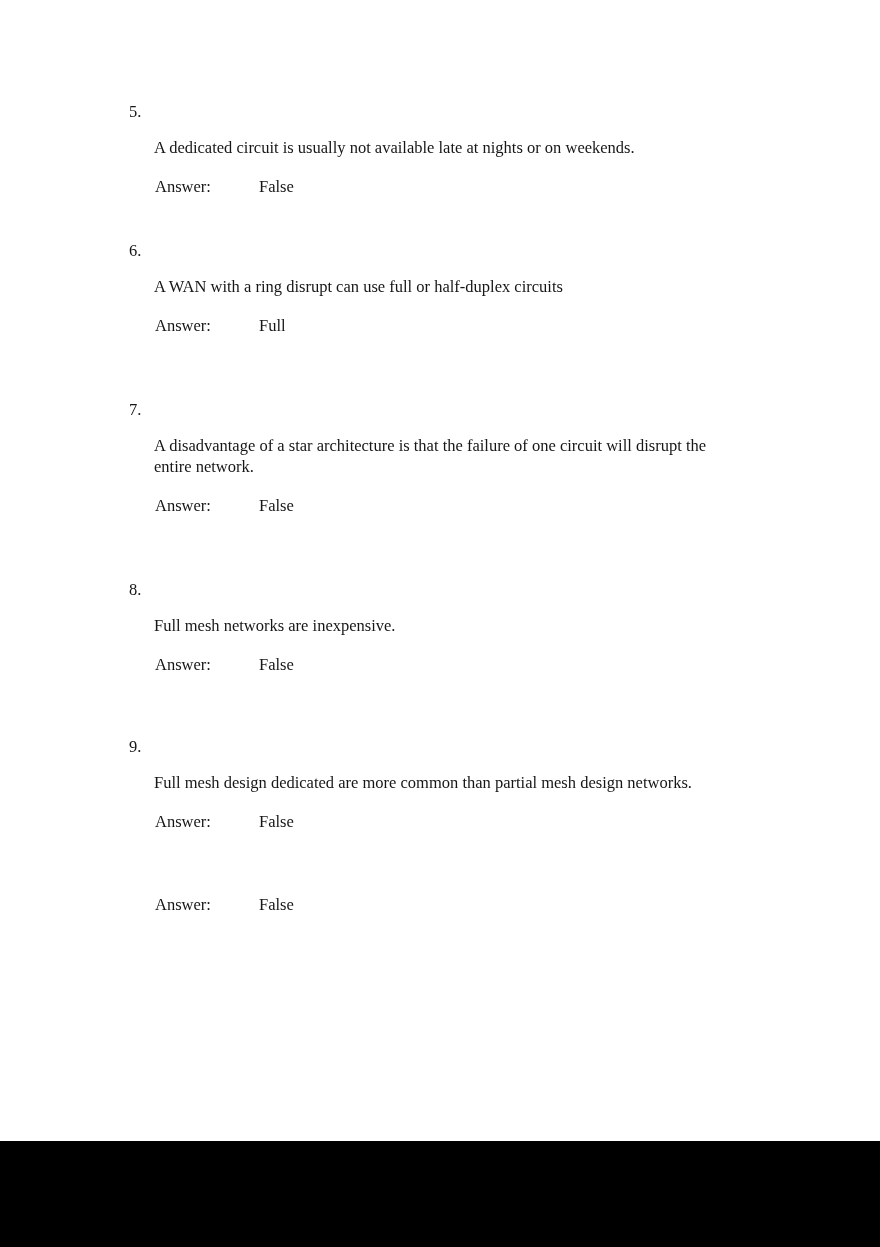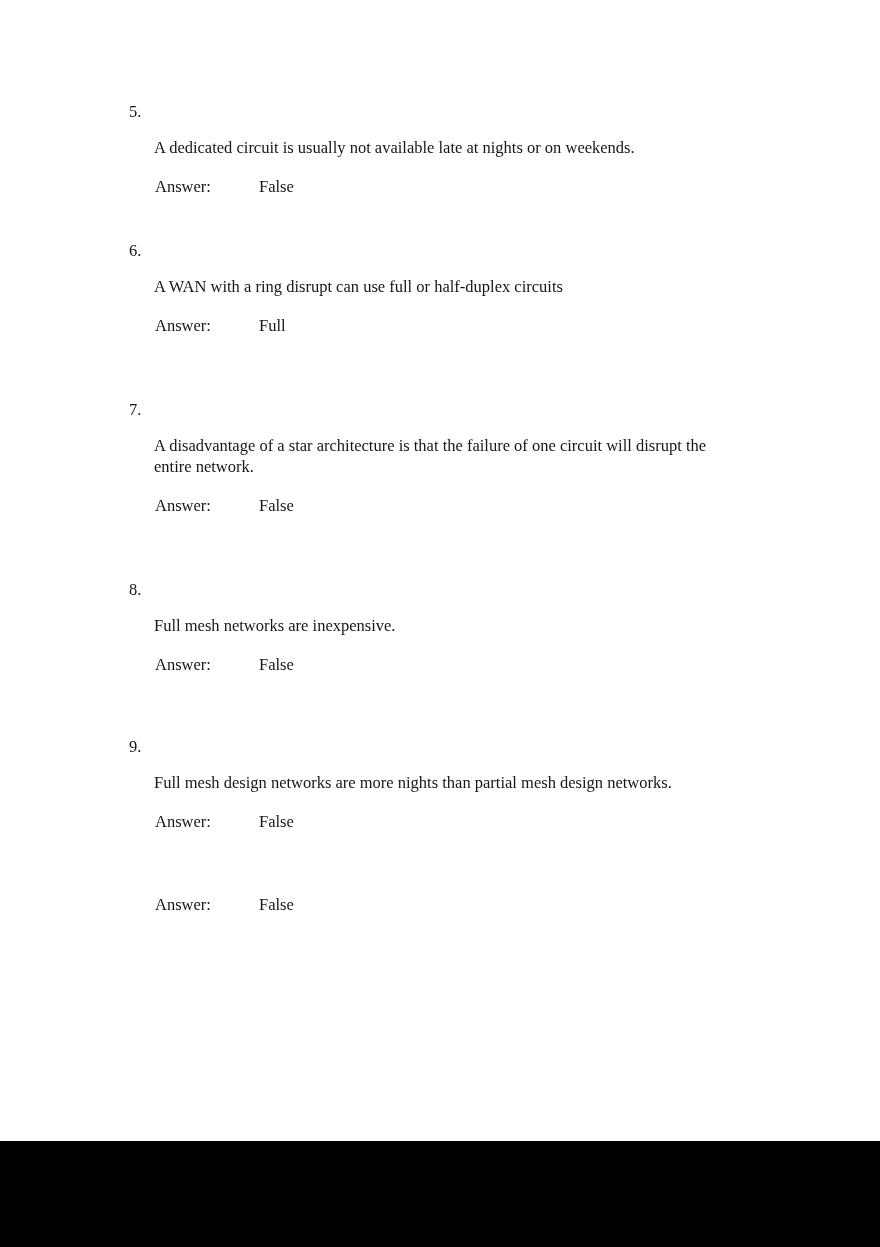--- a/index.html
+++ b/index.html
@@ -103,21 +103,21 @@
       <div class="qtext">Full mesh networks are inexpensive.</div>
     </div>
     <div class="answer-row">
       <span class="answer-label">Answer:</span><span class="answer-value">False</span>
     </div>
   </div>
 
   <div class="question" style="top:736px;">
     <div class="q-line">
       <span class="qnum">9.</span>
-      <div class="qtext">Full mesh design networks are more nights than partial mesh design networks.</div>
+      <div class="qtext">Full mesh design dedicated are more common than partial mesh design networks.</div>
     </div>
     <div class="answer-row">
       <span class="answer-label">Answer:</span><span class="answer-value">False</span>
     </div>
   </div>
 
   <div class="question two-digit" style="top:876px;">
     <div class="answer-row">
       <span class="answer-label">Answer:</span><span class="answer-value">False</span>
     </div>

